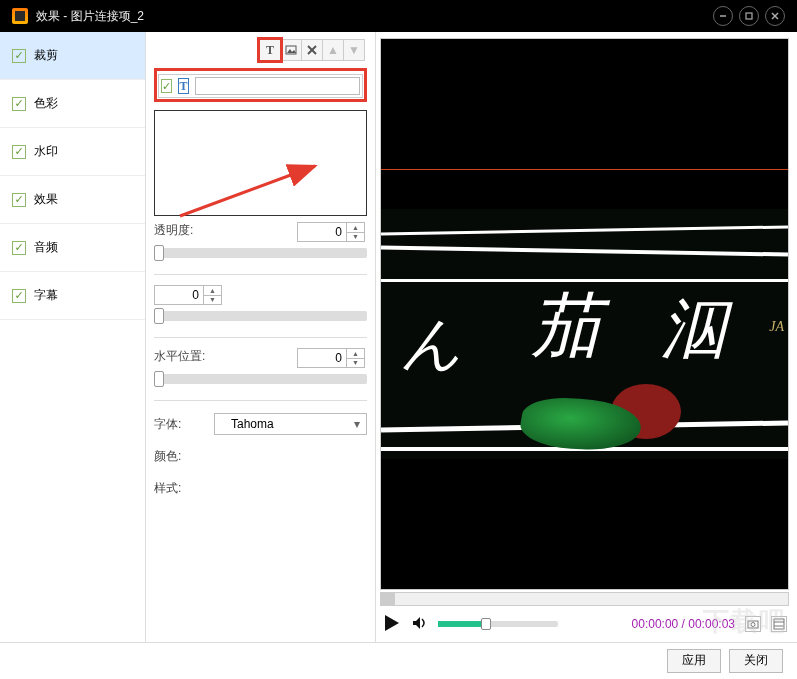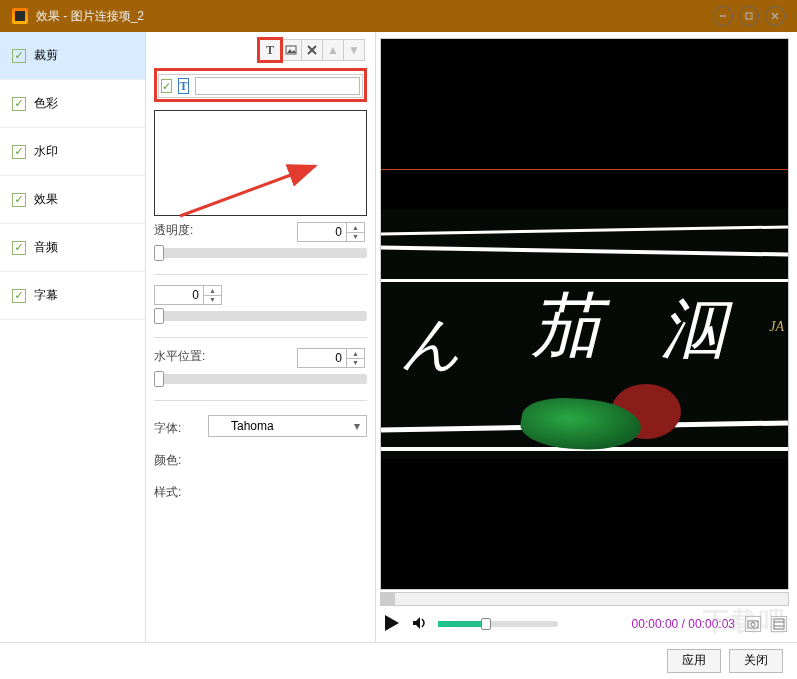--- a/index.html
+++ b/index.html
@@ -1,19 +1,19 @@
 <!DOCTYPE html>
 <html><head>
 <meta charset="utf-8">
 <style>
   * { box-sizing: border-box; margin: 0; padding: 0; font-family: "Microsoft YaHei", Tahoma, sans-serif; font-size: 12px; }
   body { background: #fff; width: 797px; height: 679px; overflow: hidden; position: relative; }
 
   
-  .titlebar { height: 32px; background: #a16207; display: flex; align-items: center; padding: 0 12px; color: #eee; }
+  .titlebar { height: 32px; background: #000000; display: flex; align-items: center; padding: 0 12px; color: #eee; }
   .titlebar .app-icon { width: 16px; height: 16px; background: linear-gradient(#ff7a00,#ffb300); margin-right: 8px; border-radius: 2px; position: relative; }
   .titlebar .app-icon::after { content:""; position:absolute; inset:3px; background:#2b2b2b; }
   .titlebar .title { flex: 1; }
   .win-btns { display: flex; gap: 6px; }
   .win-btn { width: 20px; height: 20px; border: 1px solid #666; border-radius: 50%; display: flex; align-items: center; justify-content: center; color: #aaa; cursor: pointer; }
   .win-btn svg { width: 10px; height: 10px; }
 
   
   .main { display: flex; height: 610px; }
 
@@ -45,23 +45,23 @@
   .num-input { width:70px; height:20px; display:flex; }
   .num-input input { width:50px; border:1px solid #bbb; text-align:right; padding:0 4px; }
   .spin { width:18px; display:flex; flex-direction:column; }
   .spin div { flex:1; border:1px solid #bbb; border-left:none; display:flex; align-items:center; justify-content:center; font-size:7px; color:#666; cursor:pointer; }
   .spin div:first-child { border-bottom:none; }
   .slider-track { height:10px; background:#ddd; border-radius:2px; margin-top:2px; position:relative; }
   .slider-thumb { width:10px; height:16px; background:#fff; border:1px solid #999; border-radius:2px; position:absolute; top:-3px; left:0; }
 
   .sep { height:1px; background:#ddd; margin:4px 0; }
 
-  .sel-row { display:flex; align-items:flex-end; height:26px; }
+  .sel-row { display:flex; align-items:center; height:26px; gap:6px; }
   .sel-row .lbl { width:54px; color:#444; }
-  .sel { flex:1; height:22px; border:1px solid #bbb; background:#fff; display:flex; align-items:center; padding:0 22px; position:relative; }
+  .sel { flex:1; height:22px; border:1px solid #bbb; background:#fff; display:flex; align-items:center; padding:0 16px; position:relative; }
   .sel::after { content:"▾"; position:absolute; right:6px; color:#666; }
   .color-swatch { width:14px; height:14px; border:1px solid #999; background:#fff; margin-right:6px; }
 
   .middle-spacer { flex:1; }
   .settings-btn-row { display:flex; justify-content:flex-end; padding:6px 0; border-top:1px solid #ddd; }
   .settings-btn { height:24px; padding:0 18px 0 12px; border:1px solid #bbb; background:#f5f5f5; display:flex; align-items:center; gap:4px; cursor:pointer; position:relative; }
   .settings-btn::after { content:"▾"; color:#666; margin-left:4px; }
 
   
   .right { flex:1; display:flex; flex-direction:column; background:#fff; padding:6px 8px 0 4px; }

